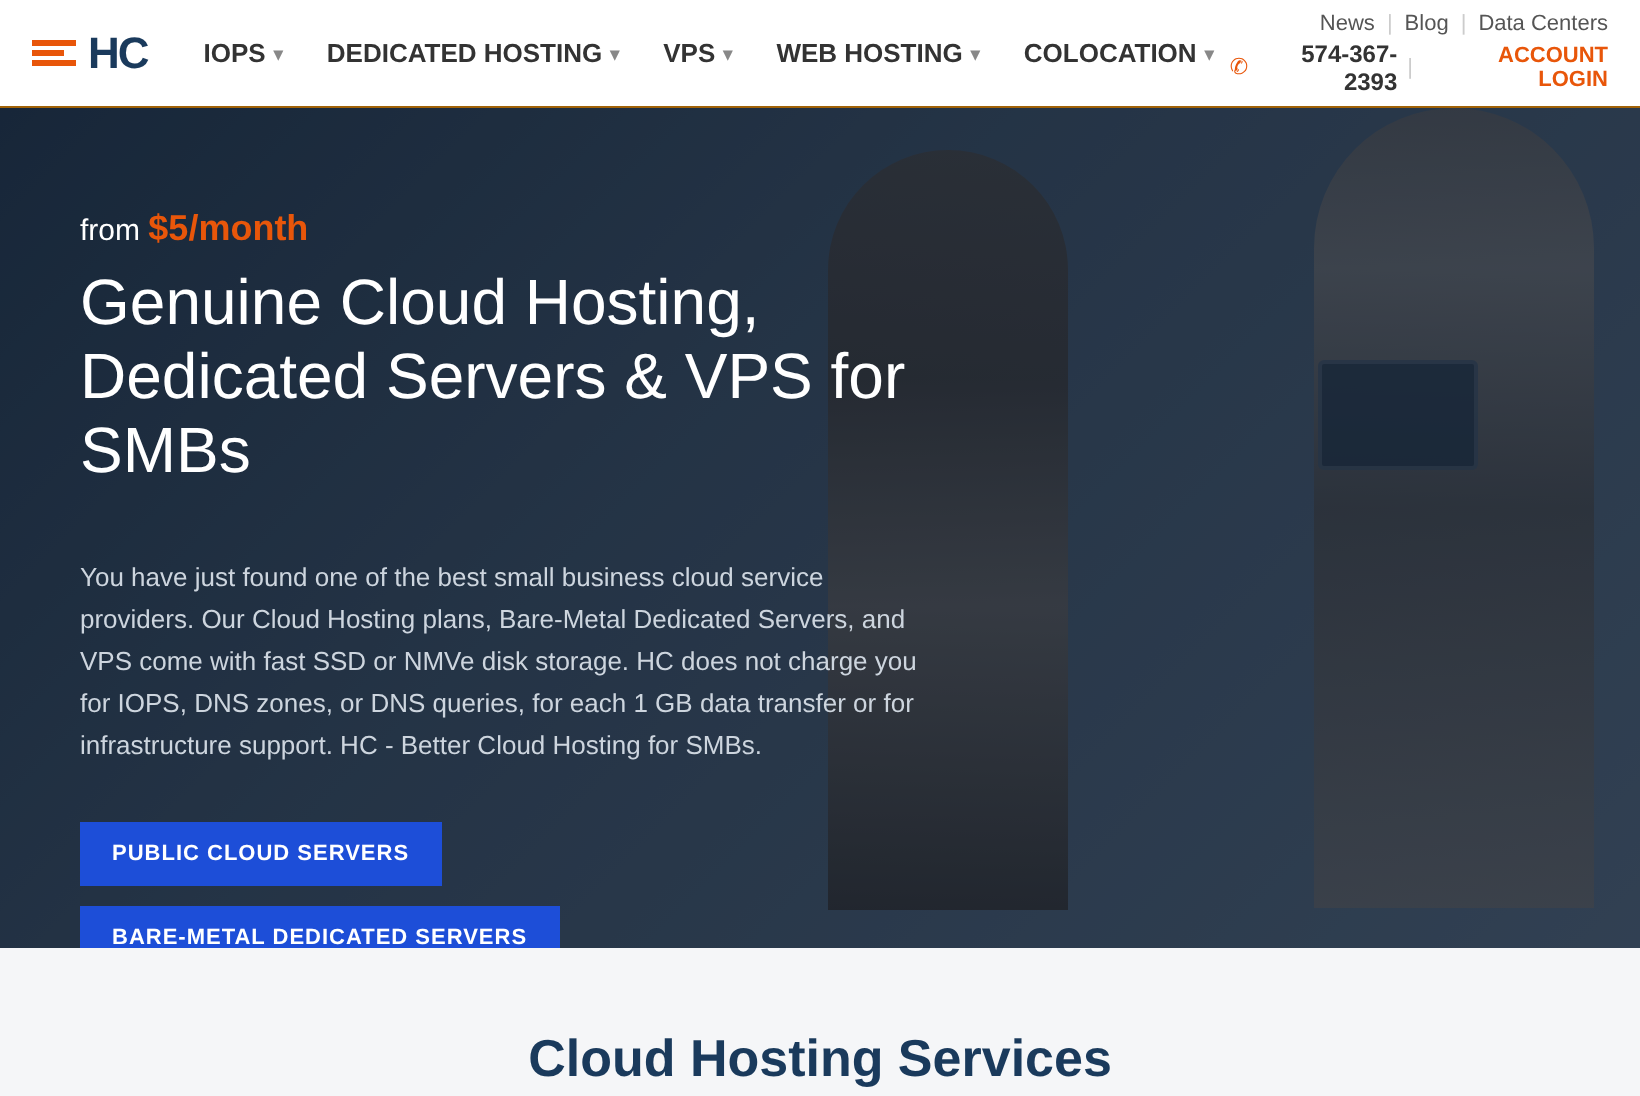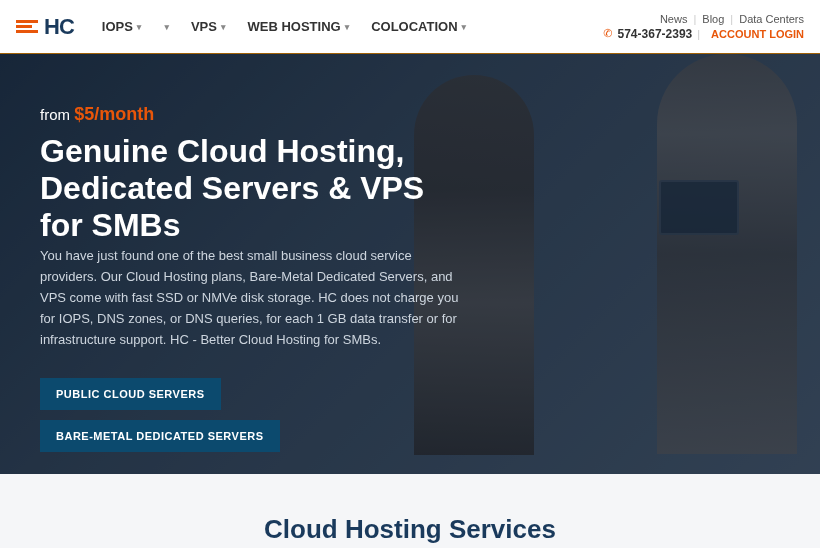--- a/index.html
+++ b/index.html
@@ -121,39 +121,39 @@
       font-size: 15px;
       color: #fff;
       margin-bottom: 8px;
     }
     .hero-from strong {
       color: #e8560a;
       font-size: 18px;
     }
     .hero-title {
       font-size: 32px;
-      font-weight: 700;
+      font-weight: 400;
       color: #fff;
       line-height: 1.15;
-      margin-bottom: 3px;
+      margin-bottom: 36px;
     }
     .hero-desc {
       font-size: 13px;
       color: #cdd5de;
       line-height: 1.6;
       margin-bottom: 28px;
       max-width: 460px;
     }
     .hero-buttons {
       display: flex;
       gap: 10px;
       flex-wrap: wrap;
     }
     .btn-orange {
-      background: #0c4a6e;
+      background: #1d4ed8;
       color: #fff;
       border: none;
       padding: 10px 16px;
       font-size: 11px;
       font-weight: 700;
       text-transform: uppercase;
       cursor: pointer;
       letter-spacing: 0.5px;
       white-space: nowrap;
     }
@@ -223,20 +223,21 @@
           <span></span>
       </div>
       <span class="logo-text">HC</span>
     </a>
     <nav class="nav">
       <a class="nav-item">
         <span>IOPS</span>
         <span class="nav-arrow">▾</span>
       </a>
       <a class="nav-item">
+        <span>DEDICATED HOSTING</span>
         <span class="nav-arrow">▾</span>
       </a>
       <a class="nav-item">
         <span>VPS</span>
         <span class="nav-arrow">▾</span>
       </a>
       <a class="nav-item">
         <span>WEB HOSTING</span>
         <span class="nav-arrow">▾</span>
       </a>

